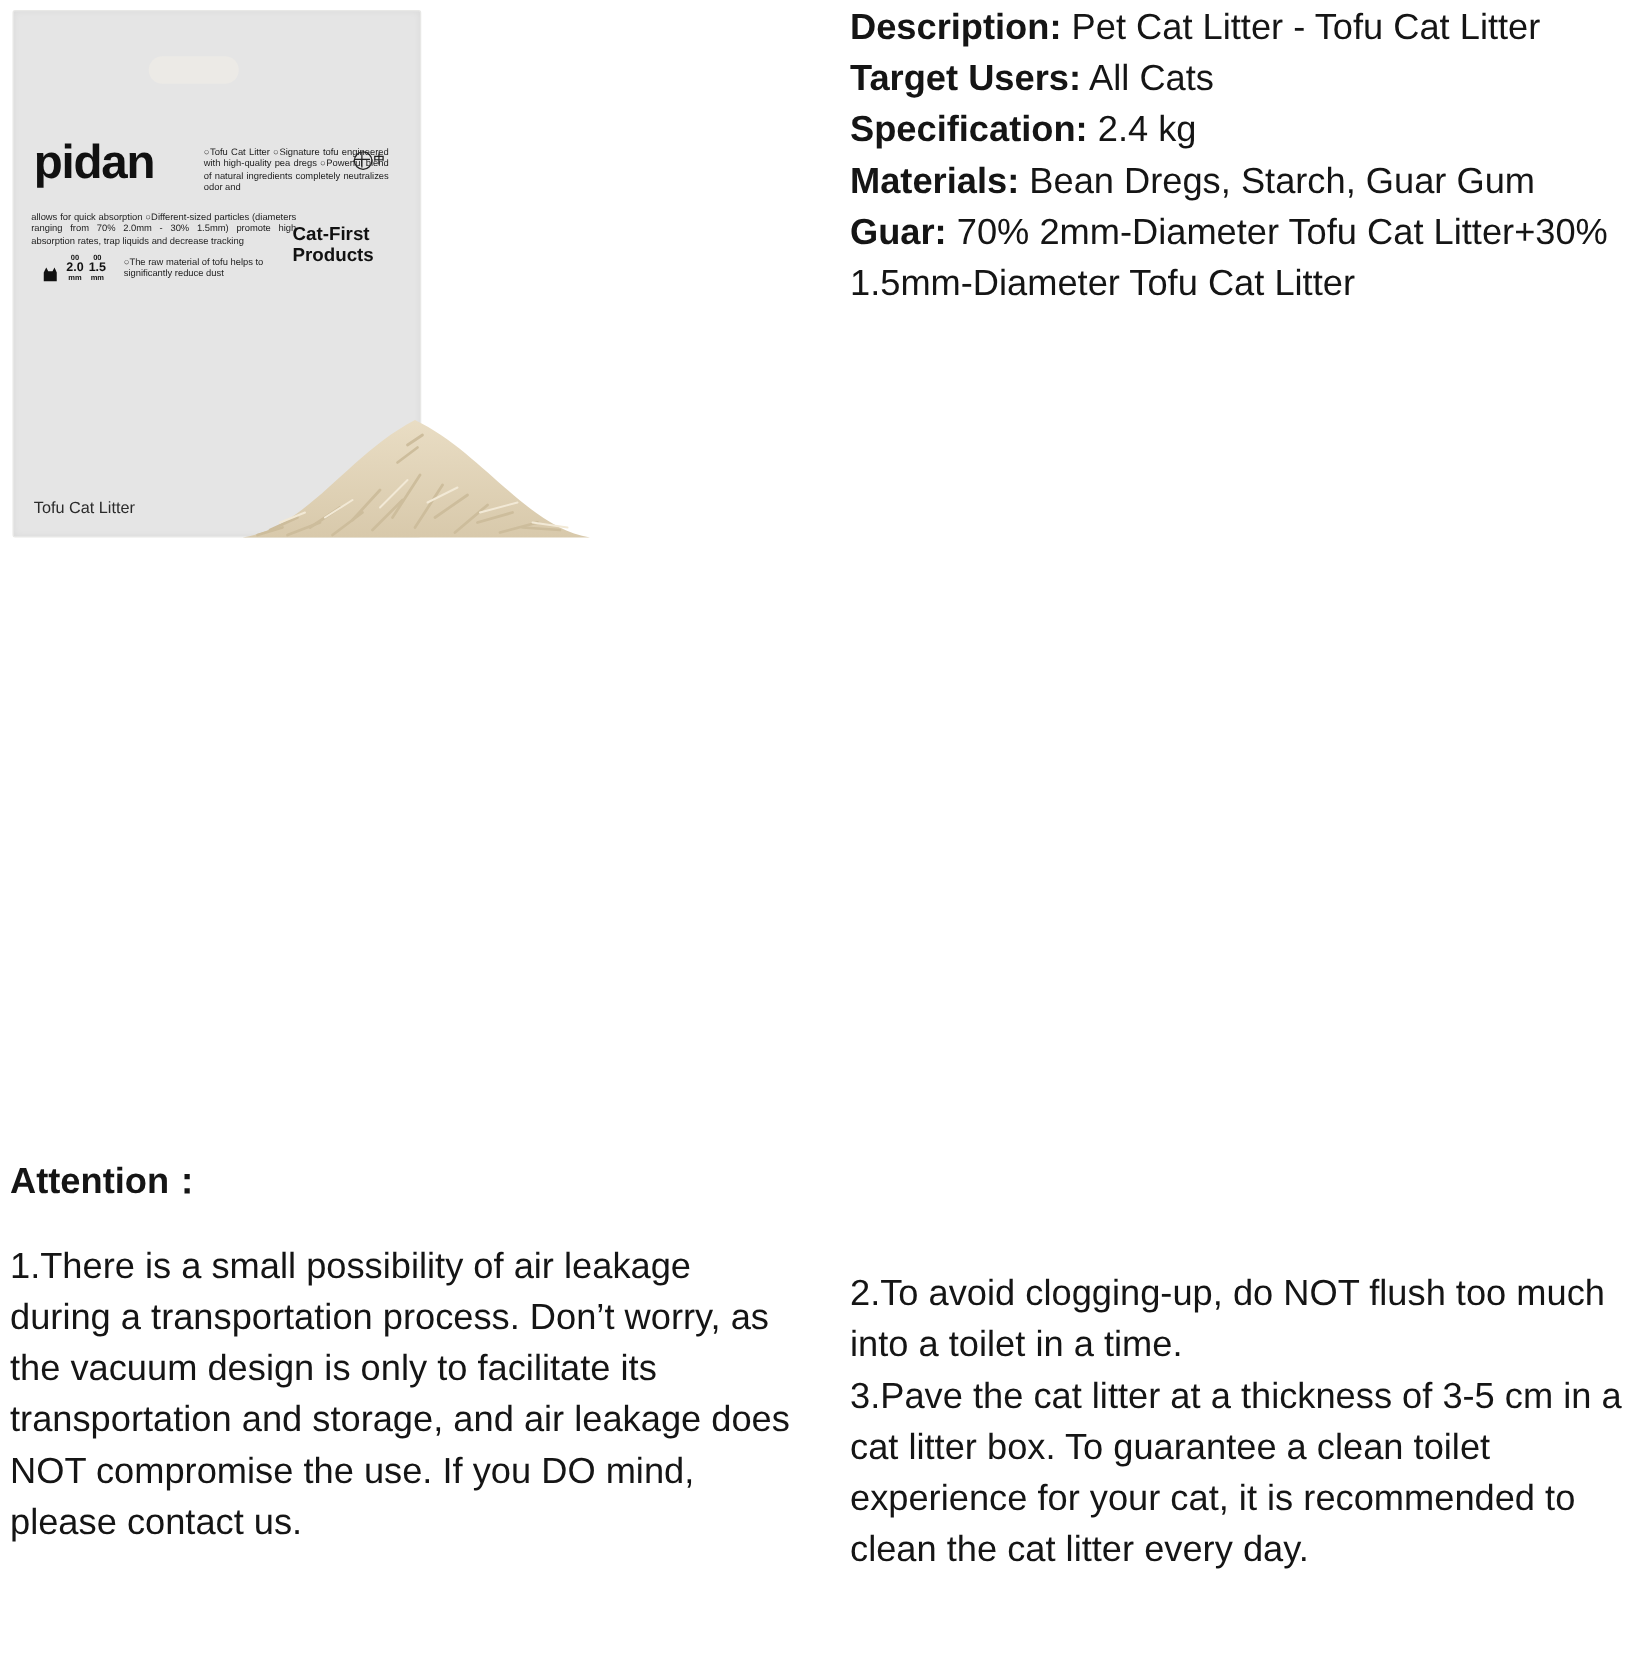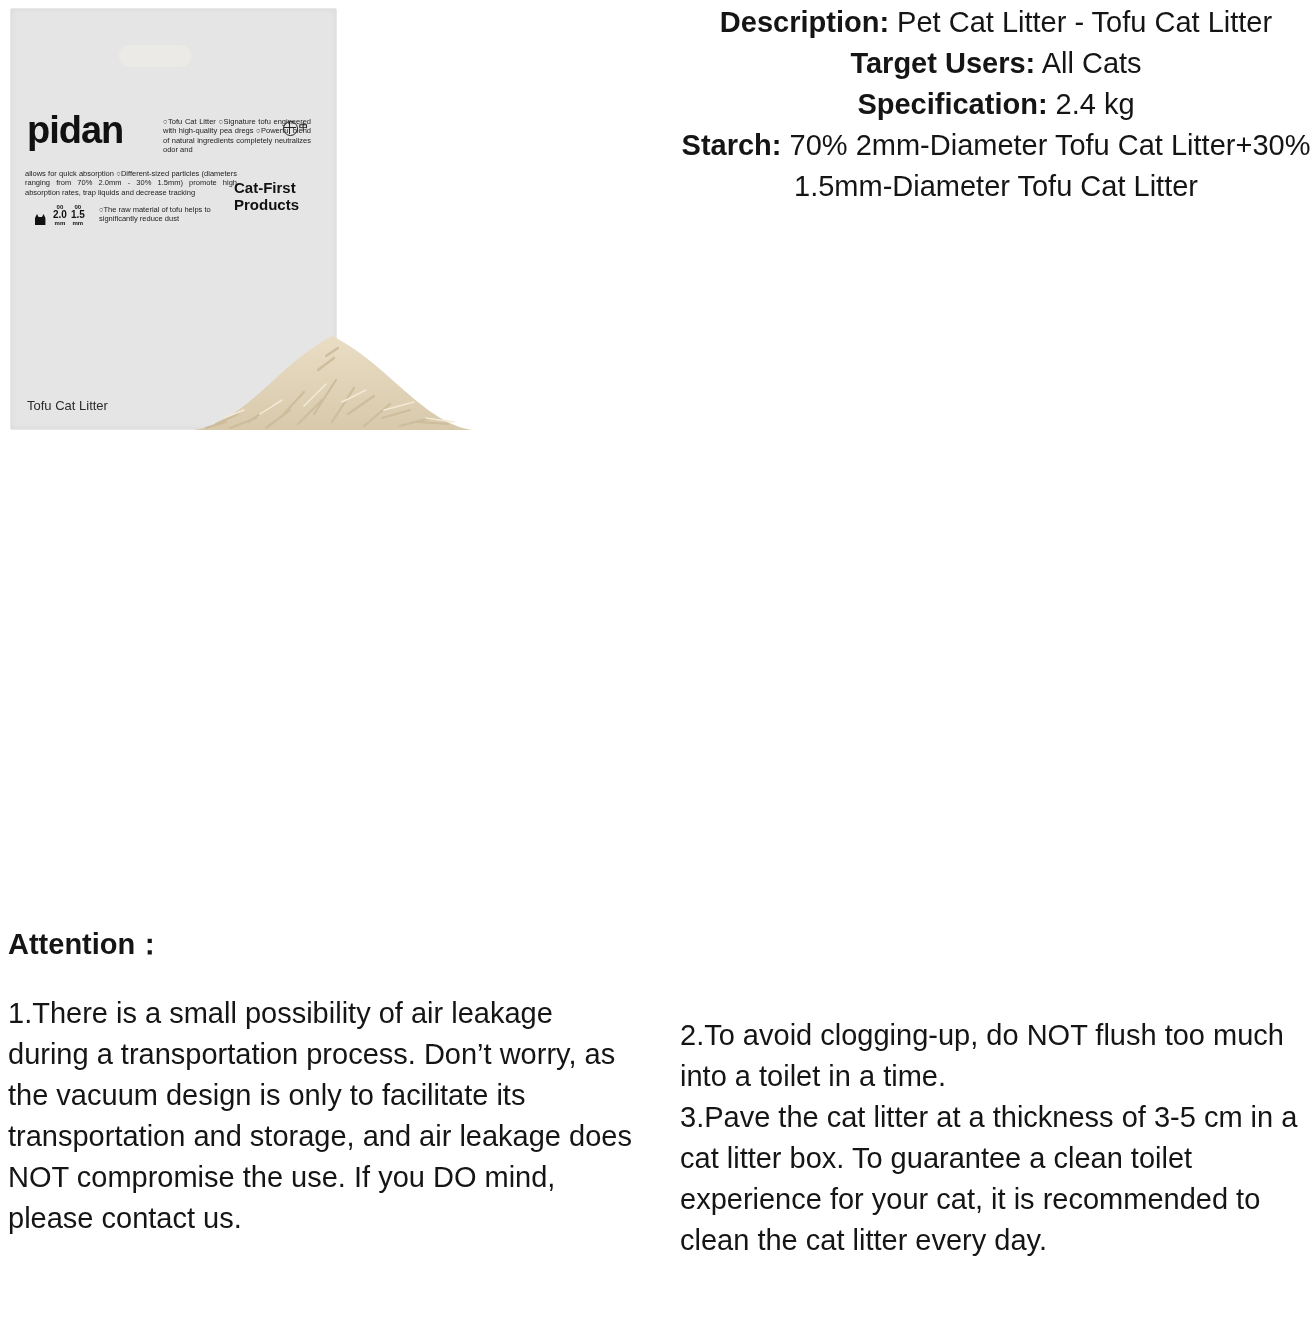--- a/index.html
+++ b/index.html
@@ -180,21 +180,20 @@
 
   
   .spec-text {
     position: absolute;
     left: 680px;
     top: 2px;
     width: 632px;
     font-size: 29px;
     line-height: 41px;
     color: #151515;
-    text-align: center;
   }
   .spec-text b { font-weight: bold; }
 
   
   .attention-title {
     position: absolute;
     left: 8px;
     top: 925px;
     font-size: 29px;
     font-weight: bold;
@@ -305,21 +304,24 @@
     <div>
       <b>Description:</b><span> Pet Cat Litter - Tofu Cat Litter</span>
     </div>
     <div>
       <b>Target Users:</b><span> All Cats</span>
     </div>
     <div>
       <b>Specification:</b><span> 2.4 kg</span>
     </div>
     <div>
-      <b>Starch:</b><span> 70% 2mm-Diameter Tofu Cat Litter+30% 1.5mm-Diameter Tofu Cat Litter</span>
+      <b>Materials:</b><span> Bean Dregs, Starch, Guar Gum</span>
+    </div>
+    <div>
+      <b>Guar:</b><span> 70% 2mm-Diameter Tofu Cat Litter+30% 1.5mm-Diameter Tofu Cat Litter</span>
     </div>
   </div>
 </div>
 
 <div class="attention-title">Attention：</div>
 
 <div class="note-col-left">1.There is a small possibility of air leakage during a transportation process. Don’t worry, as the vacuum design is only to facilitate its transportation and storage, and air leakage does NOT compromise the use. If you DO mind, please contact us.</div>
 
 <div class="note-col-right">
   <div>2.To avoid clogging-up, do NOT flush too much into a toilet in a time.</div>

